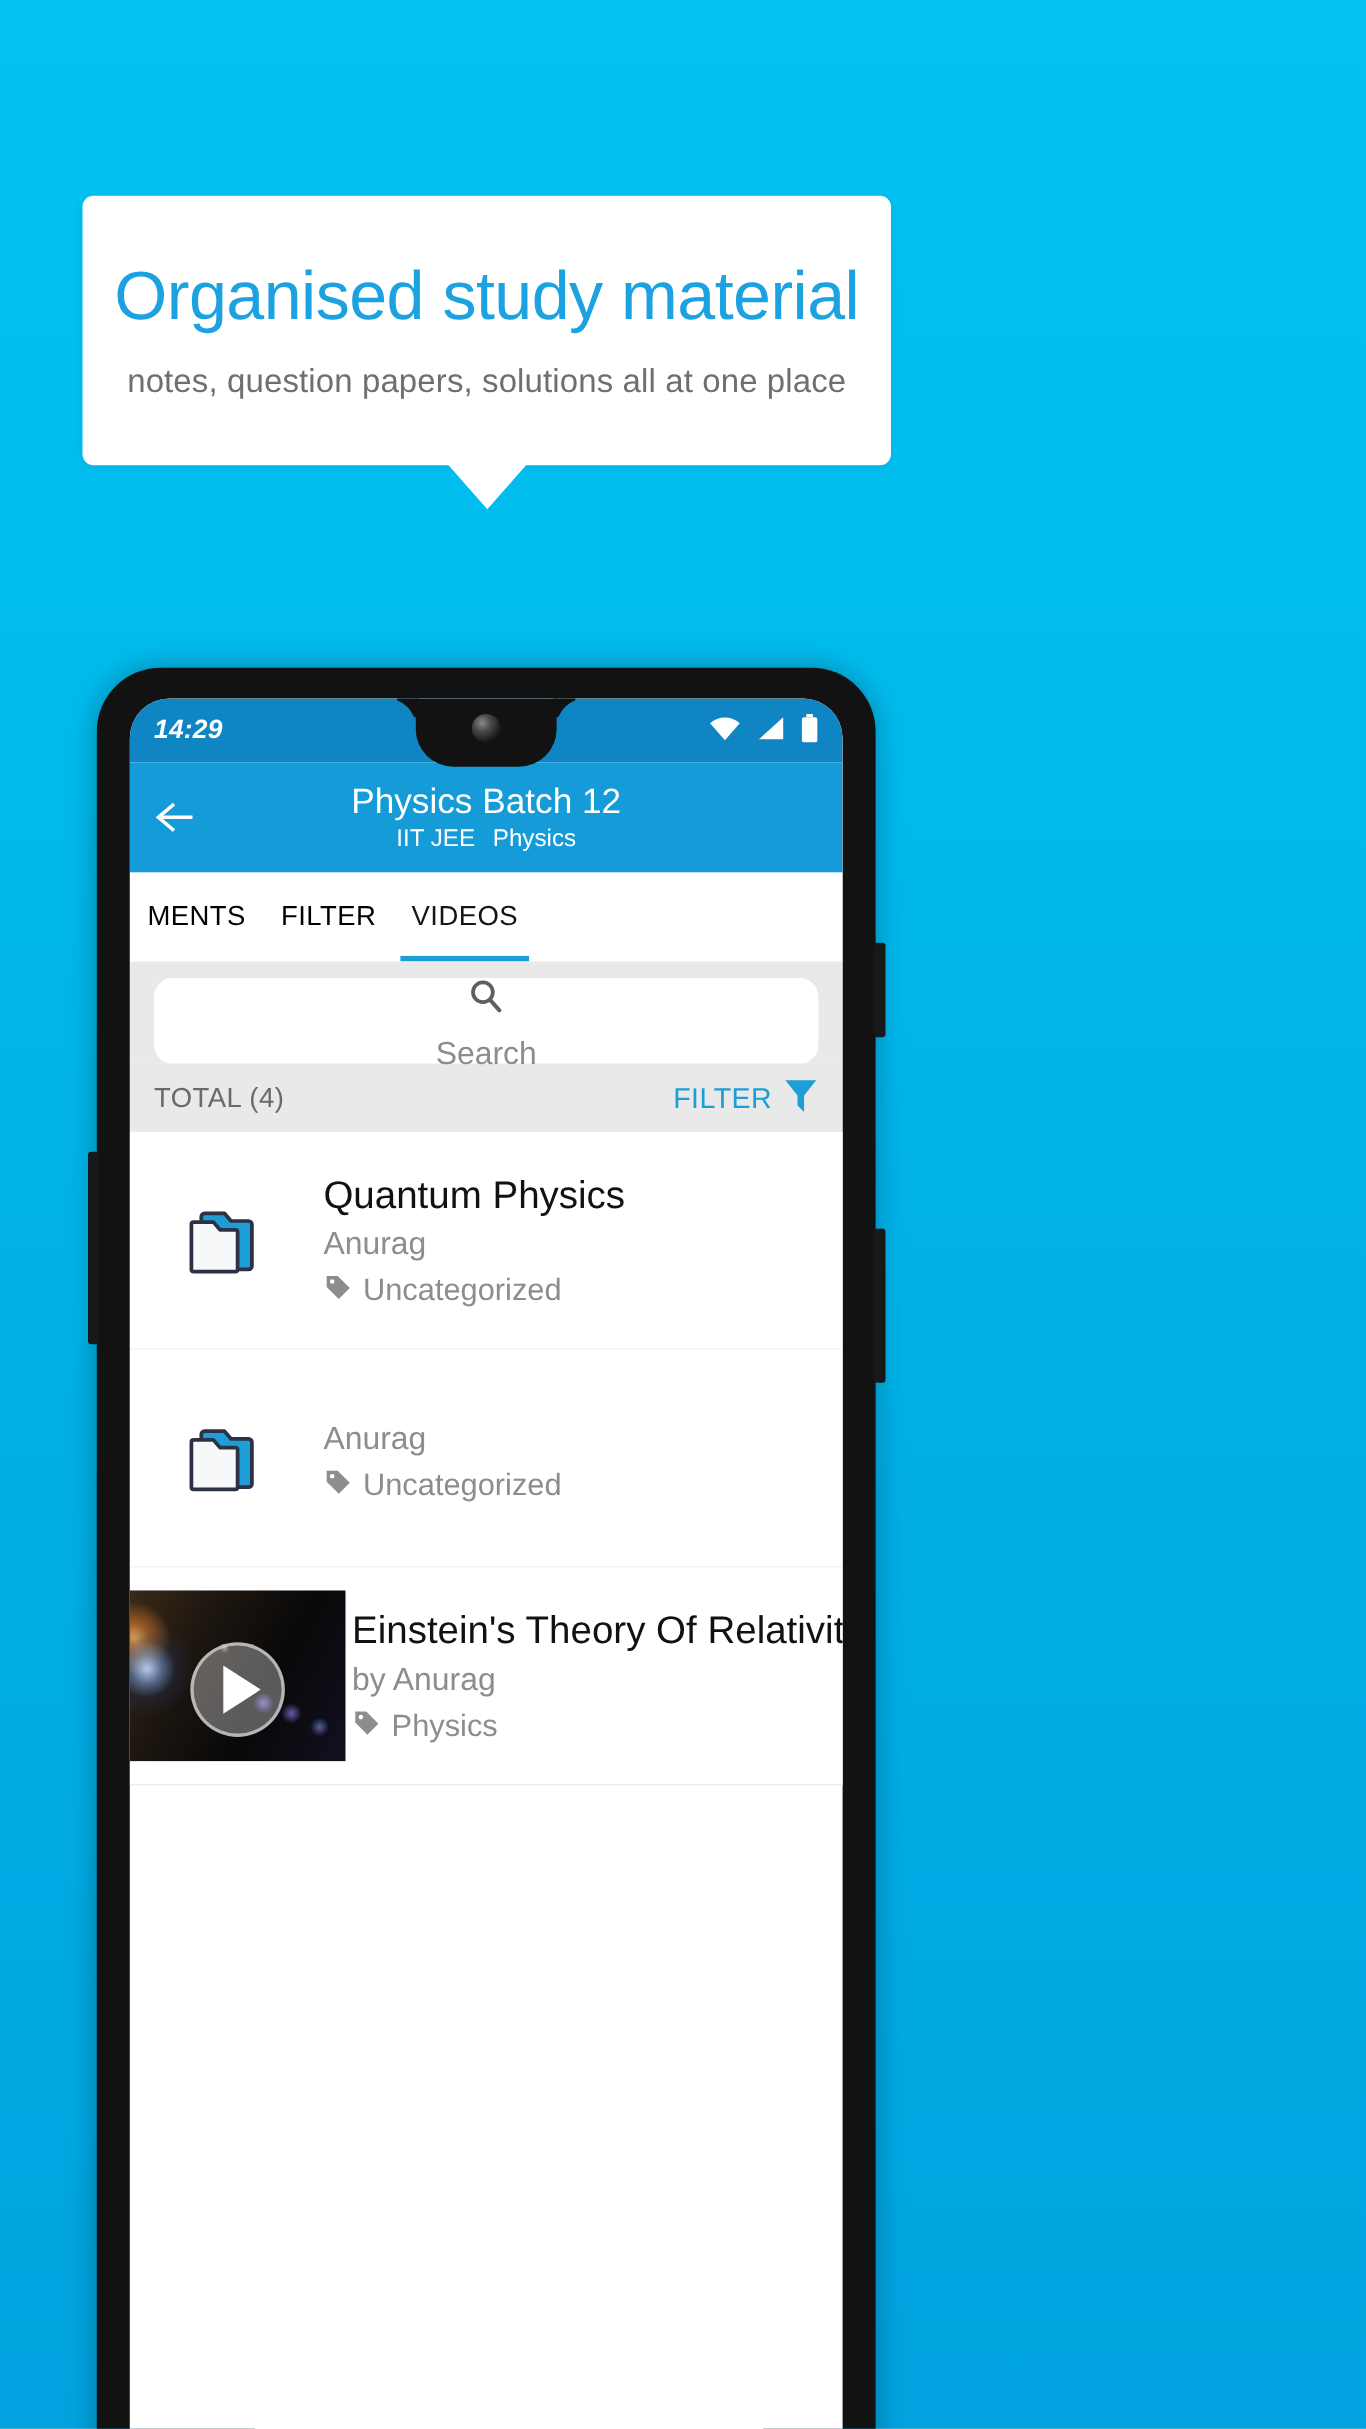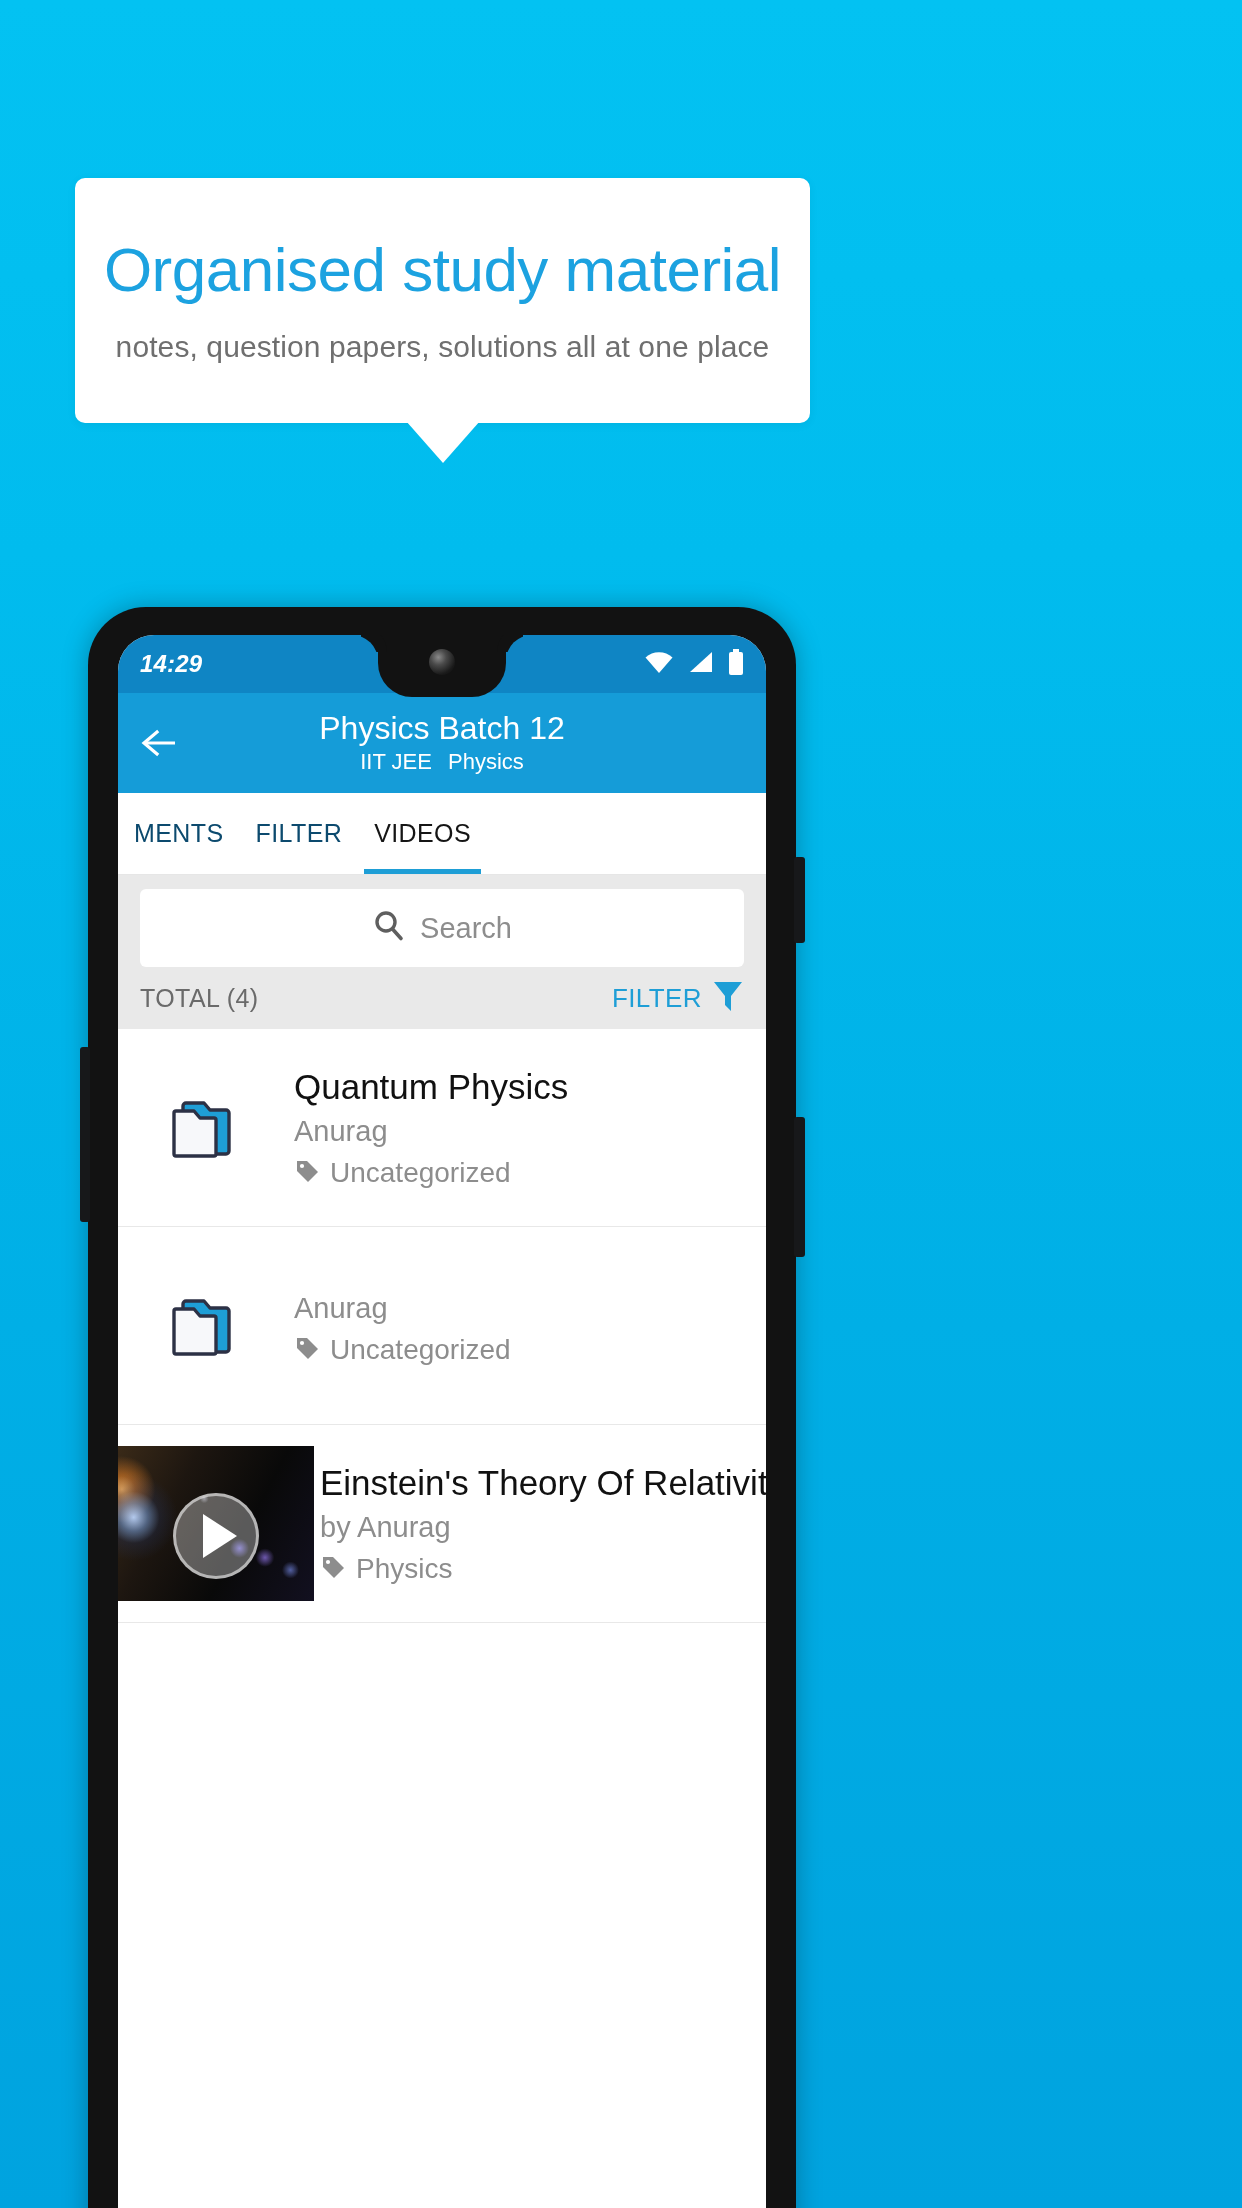--- a/index.html
+++ b/index.html
@@ -184,39 +184,40 @@
     background:#ffffff;
     height:82px;
     display:flex; align-items:stretch;
     overflow:hidden;
     border-bottom:1px solid #e6e6e6;
   }
   .tab {
     display:flex; align-items:center; justify-content:center;
     position:relative;
     font-size:25px; letter-spacing:0.4px;
-    color:#0c4a6e;
+    color:#000000;
     white-space:nowrap;
     padding:0 16px;
   }
   .tab.active { color:#151515; font-weight:400; }
   .tab.active::after {
     content:"";
     position:absolute; left:6px; right:6px; bottom:0;
     height:5px; background:#1E9ED6;
   }
 
   
   #search-section { background:#E9E9E9; padding:14px 22px 0; }
   #search-box {
     background:#ffffff;
     height:78px;
-    border-radius:6px;
-    display:flex; align-items:center; justify-content:center;
+    border-radius:17px;
+    display:flex; align-items:center; 
     gap:14px;
+    flex-direction:column;
   }
   #search-placeholder { color:#8d8d8d; font-size:29px; }
 
   #total-row {
     background:#E9E9E9;
     height:62px;
     display:flex; align-items:center;
     padding:0 22px;
   }
   #total-label { color:#6a6a6a; font-size:25px; letter-spacing:0.4px; }

